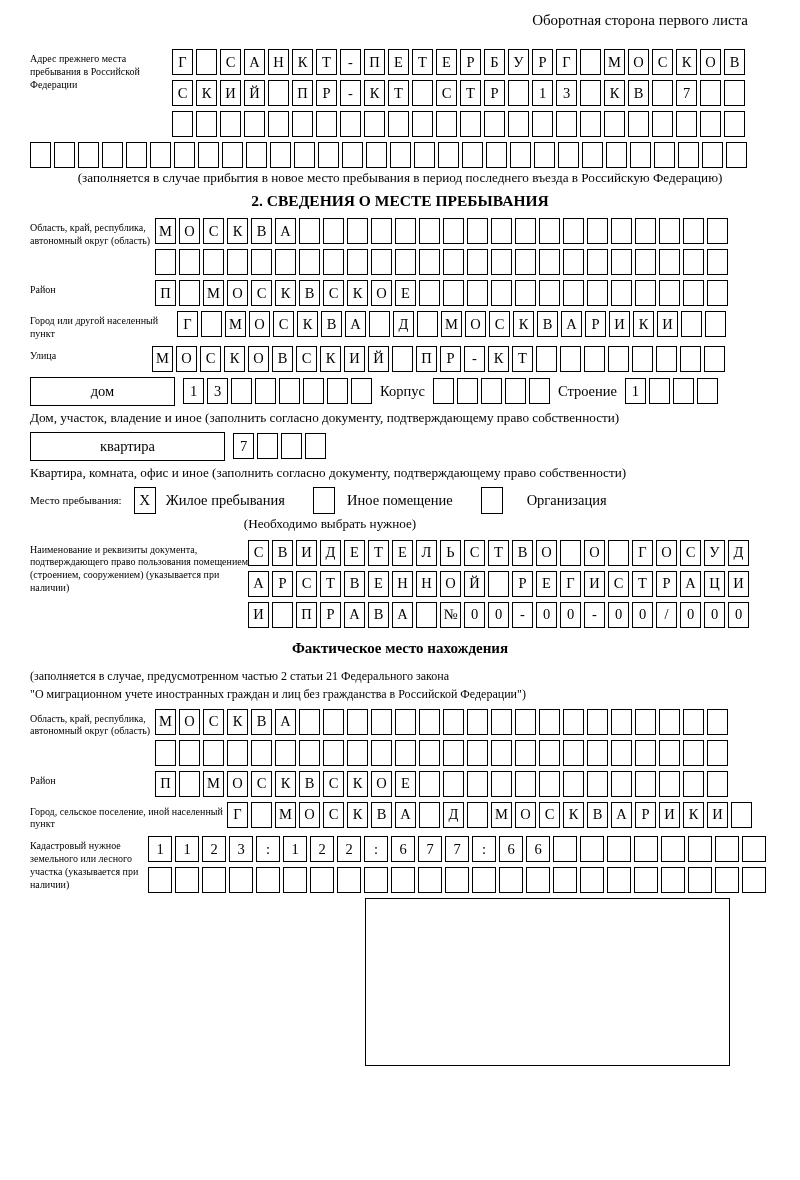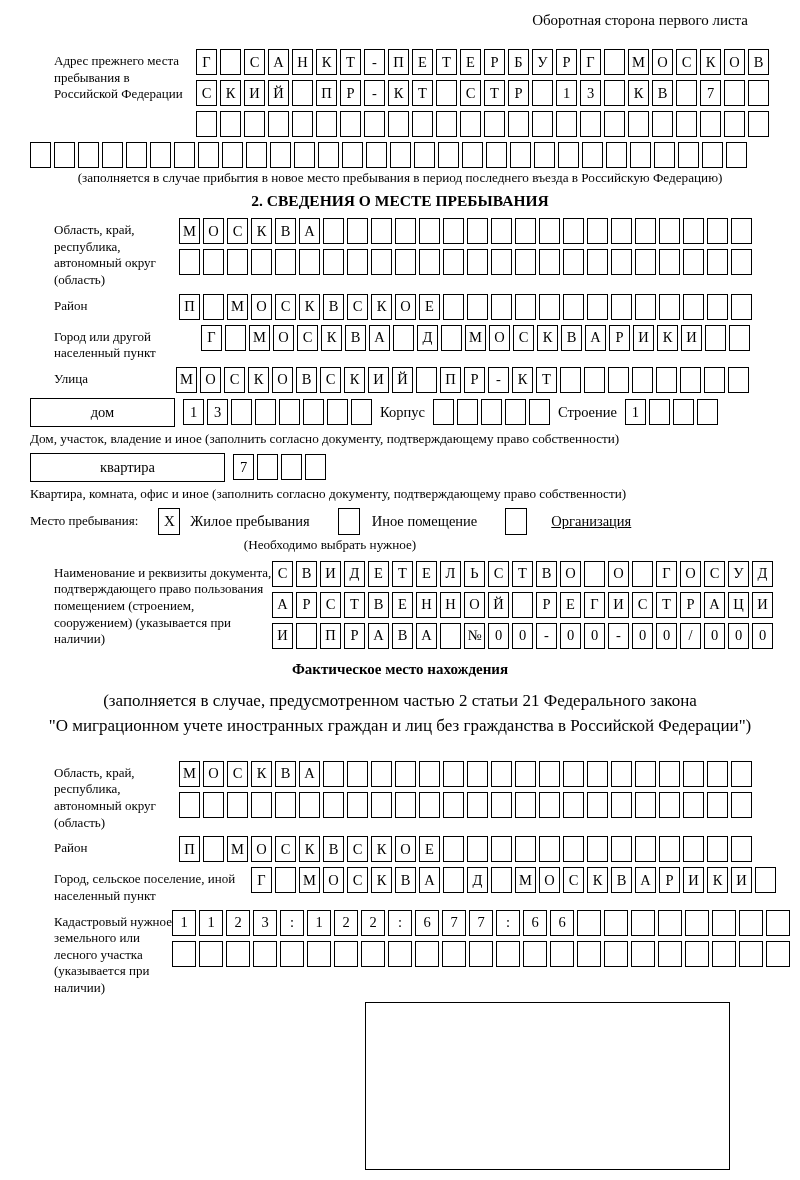--- a/index.html
+++ b/index.html
@@ -6,21 +6,21 @@
   html,body { background:#fff; }
   .page {
     width:800px; height:1180px; margin:0 auto; position:relative;
     background:#fff; color:#000;
     font-family:"Liberation Serif","DejaVu Serif",serif;
     padding:12px 30px 10px 30px; overflow:hidden;
   }
   .header-note { text-align:right; font-size:15px; padding-right:22px; margin-bottom:20px; }
 
   .fblock { display:flex; align-items:flex-start; margin-bottom:5px; }
-  .flabel { font-size:13px; line-height:1.28; flex-shrink:0; padding-top:4px;margin-left:24px; }
+  .flabel { font-size:10px; line-height:1.28; flex-shrink:0; padding-top:4px; }
   .w-prev   { width:142px; }
   .w-reg    { width:125px; }
   .w-city1  { width:147px; }
   .w-street { width:122px; }
   .w-doc    { width:218px; }
   .w-city2  { width:197px; }
   .w-cad    { width:118px; }
   .rows { display:flex; flex-direction:column; gap:5px; }
   .cells { display:flex; gap:3px; }
   .cell {
@@ -40,26 +40,26 @@
   }
   .lb-house { width:145px; margin-right:8px; }
   .lb-flat  { width:195px; margin-right:8px; }
   .mid-label { font-size:14.5px; margin:0 8px; }
 
   .chk {
     width:22px; height:27px; border:1.6px solid #000; flex-shrink:0;
     display:flex; align-items:center; justify-content:center; font-size:15px;
   }
   .stay-row { display:flex; align-items:center; margin:4px 0 2px 0; }
-  .stay-label { font-size:13px; margin-right:20px; }
+  .stay-label { font-size:11px; margin-right:12px; }
   .opt-label { font-size:14.5px; }
   .stay-note { font-size:13.2px; text-align:center; width:260px; margin:2px 0 8px 170px; }
 
   .subtitle { font-size:15px; font-weight:bold; text-align:center; margin:12px 0 10px 0; }
-  .law-note { font-size:17px; text-align:center; line-height:1.5; margin-bottom:22px; }
+  .law-note { font-size:12px; text-align:left; line-height:1.5; margin-bottom:6px; }
 
   .stamp-box { width:365px; height:168px; border:1.8px solid #000; margin:4px 0 8px 335px; }
   .mt2 { margin-top:2px; }
 </style>
 </head>
 <body>
 
 <div class="page">
 
   <div class="header-note">Оборотная сторона первого листа</div>
@@ -371,21 +371,21 @@
   </div>
   <div class="note-left">Квартира, комната, офис и иное (заполнить согласно документу, подтверждающему право собственности)</div>
 
   <div class="stay-row">
     <span class="stay-label">Место пребывания:</span>
     <span class="chk">X</span>
     <span class="opt-label" style="margin:0 28px 0 10px;">Жилое пребывания</span>
     <span class="chk"></span>
     <span class="opt-label" style="margin:0 28px 0 12px;">Иное помещение</span>
     <span class="chk"></span>
-    <span class="opt-label" style="margin-left:24px;text-decoration:underline;">Организация</span>
+    <span class="opt-label" style="margin-left:24px;">Организация</span>
   </div>
   <div class="stay-note">(Необходимо выбрать нужное)</div>
 
   <div class="fblock">
     <div class="flabel w-doc">Наименование и реквизиты документа, подтверждающего право пользования помещением (строением, сооружением) (указывается при наличии)</div>
     <div class="rows">
       <div class="cells">
           <div class="cell">С</div>
           <div class="cell">В</div>
           <div class="cell">И</div>

